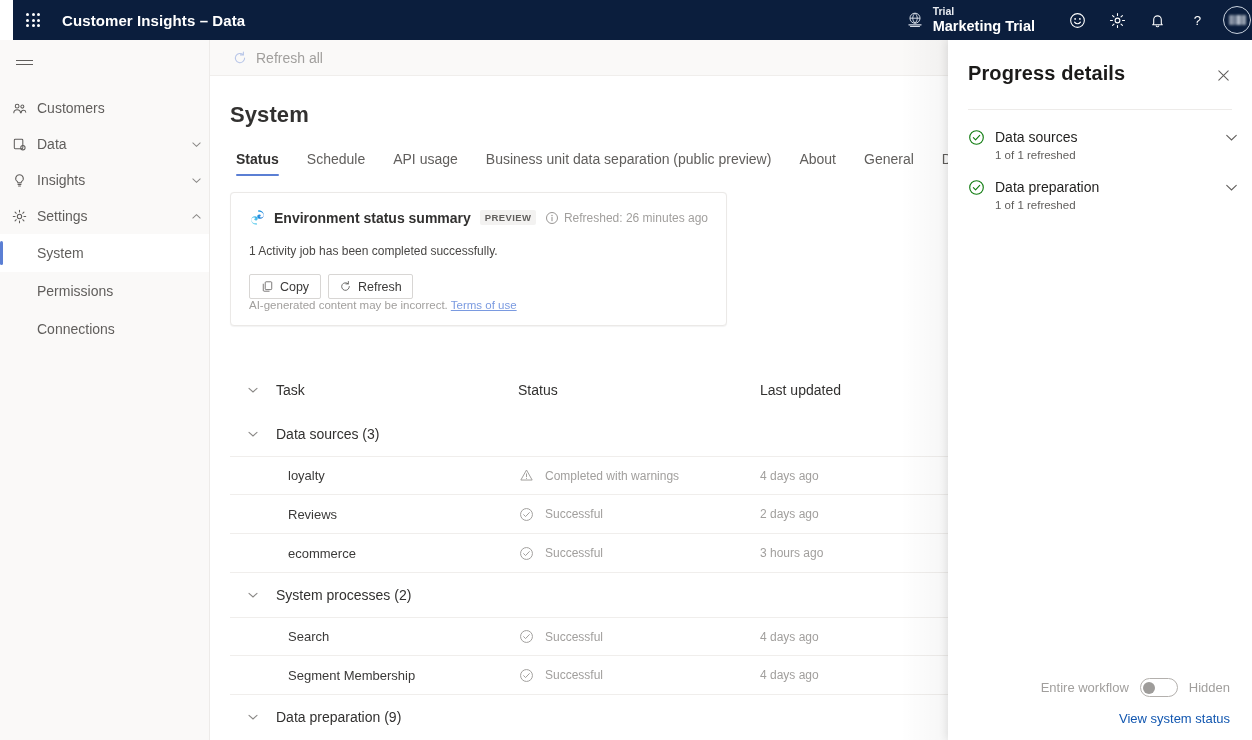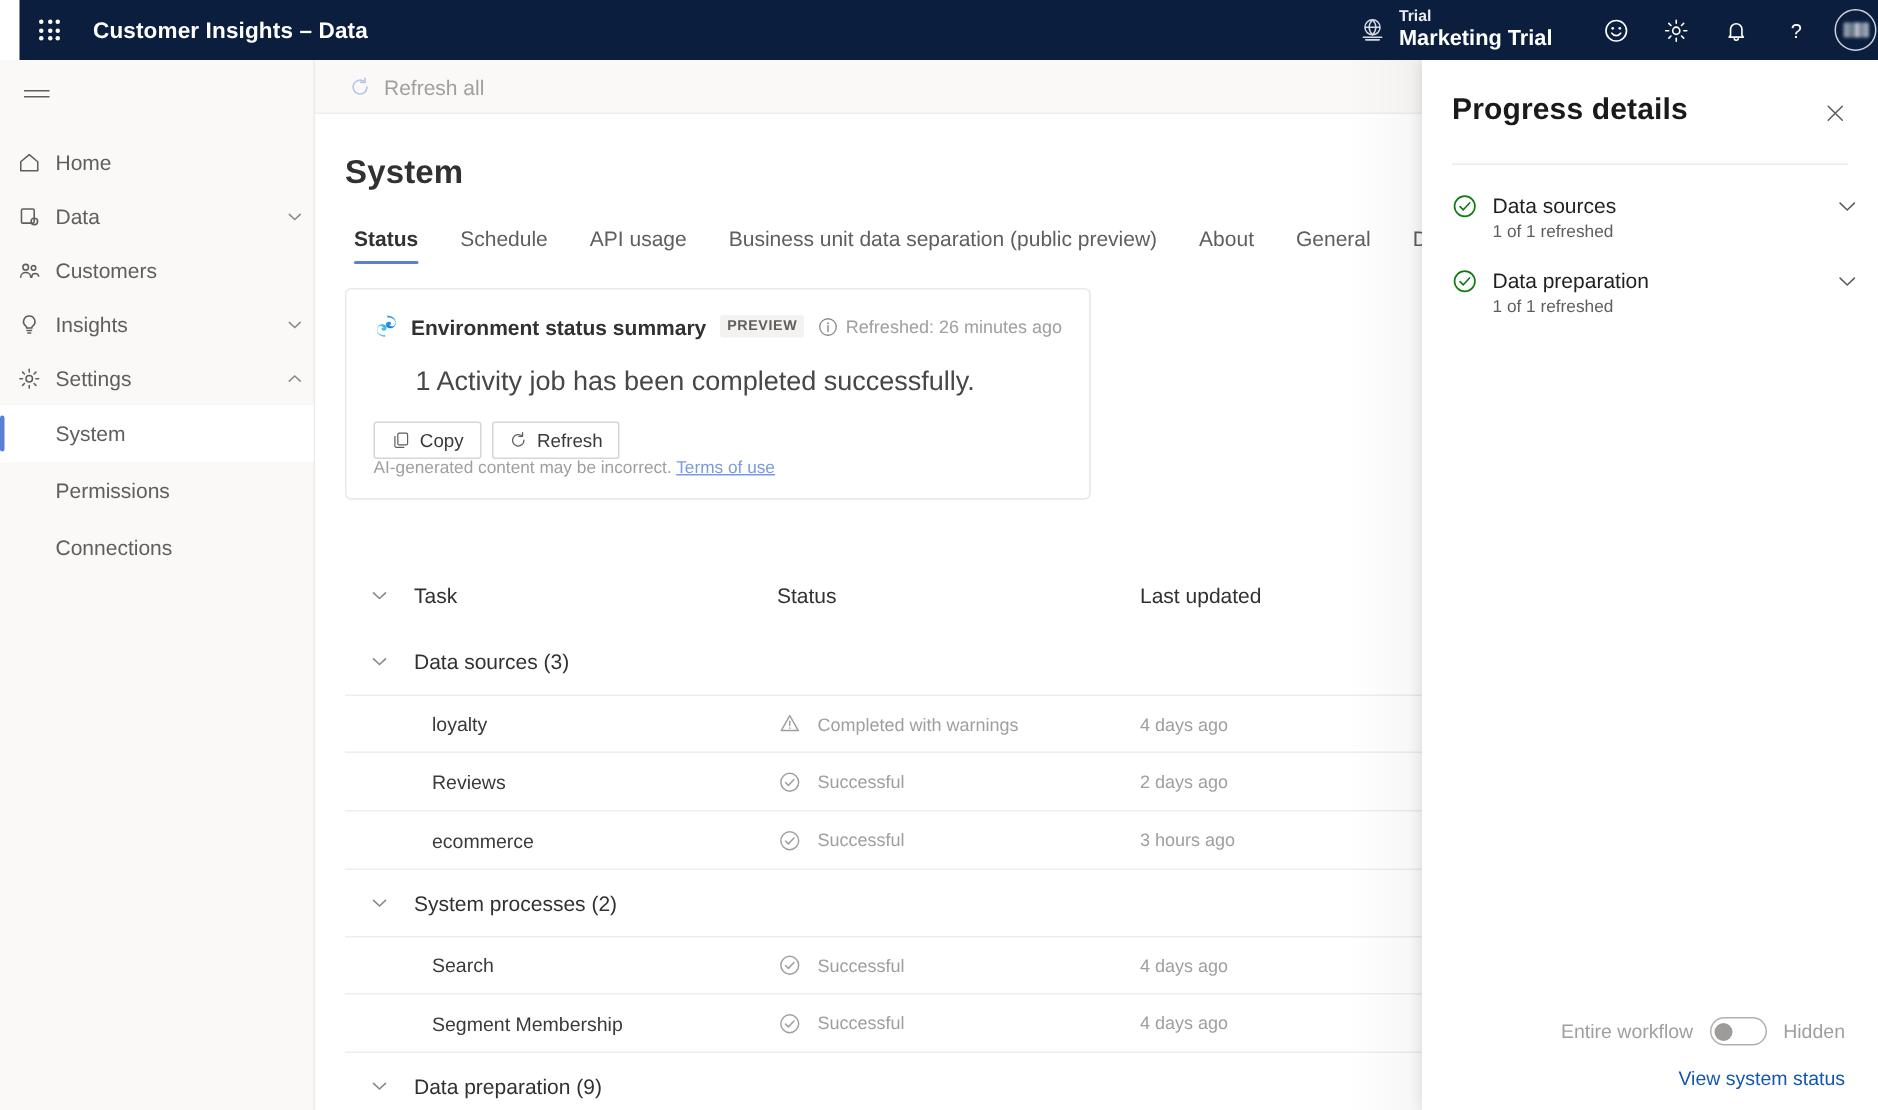--- a/index.html
+++ b/index.html
@@ -163,21 +163,21 @@
   .sc-swirl { width: 17px; height: 17px; margin-right: 8px; flex: 0 0 auto; }
   .sc-title { font-size: 14px; font-weight: bold; color: #323130; }
   .sc-preview {
     margin-left: 9px;
     background: #f3f2f1; color: #605e5c;
     font-size: 9.5px; font-weight: bold; letter-spacing: .4px;
     padding: 2px 5px; border-radius: 2px;
   }
   .sc-info { margin-left: 9px; display: flex; align-items: center; cursor: pointer; }
   .sc-refreshed { margin-left: auto; font-size: 12px; color: #a19f9d; }
-  .sc-body { margin-top: 18px; font-size: 18px; color: #494745; margin-left: 28px; }
+  .sc-body { margin-top: 18px; font-size: 12px; color: #494745; }
   .sc-actions { margin-top: 16px; display: flex; gap: 7px; }
   .sc-btn {
     height: 25px; min-width: 72px;
     border: 1px solid #d8d6d4; border-radius: 2px;
     background: #ffffff; color: #3b3a39; font-size: 12.5px;
     display: flex; align-items: center; justify-content: center; gap: 6px;
     padding: 0 10px; cursor: pointer;
   }
   .sc-foot { font-size: 11.5px; color: #a19f9d; }
   .sc-foot a { color: #7a9ae0; text-decoration: underline; }
@@ -313,55 +313,46 @@
 </div>
 
 <div class="sidebar">
   <div class="hamburger">
     <i></i>
     <i></i>
   </div>
 
   <div class="nav-list">
 
-    <div class="nav-item">
-      <span class="nav-ico">
-        <svg width="17" height="17" viewBox="0 0 18 18">
-          <path d="M3 8.3L9 3.3l6 5v6.4H3V8.3z" fill="none" stroke="#605e5c" stroke-width="1.1" stroke-linejoin="round"></path>
-        </svg>
-      </span>
-      <span class="nav-label">Home</span>
-      <span class="chev"></span>
-    </div>
-
-    <div class="nav-item">
-      <span class="nav-ico">
-        <svg width="17" height="17" viewBox="0 0 18 18">
-          <rect x="3.5" y="3.5" width="9" height="10" rx="1" fill="none" stroke="#605e5c" stroke-width="1.1"></rect>
-          <circle cx="12.6" cy="12.4" r="2.3" fill="none" stroke="#605e5c" stroke-width="1.1"></circle>
-        </svg>
-      </span>
-      <span class="nav-label">Data</span>
-      <span class="chev">
-        <svg width="11" height="11" viewBox="0 0 12 12">
-            <path d="M2 4.3L6 8l4-3.7" fill="none" stroke="#8a8886" stroke-width="1.1" stroke-linecap="round"></path>
-          </svg>
-      </span>
-    </div>
 
     <div class="nav-item">
       <span class="nav-ico">
         <svg width="17" height="17" viewBox="0 0 18 18">
           <circle cx="6.5" cy="6.5" r="2" fill="none" stroke="#605e5c" stroke-width="1.1"></circle>
           <circle cx="12" cy="7" r="1.6" fill="none" stroke="#605e5c" stroke-width="1.1"></circle>
           <path d="M3 13.5c0-2 1.6-3.2 3.5-3.2s3.5 1.2 3.5 3.2M10.8 13.5c0-1.6 1.1-2.6 2.5-2.6s2.2.8 2.3 2" fill="none" stroke="#605e5c" stroke-width="1.1" stroke-linecap="round"></path>
         </svg>
       </span>
       <span class="nav-label">Customers</span>
       <span class="chev"></span>
+    </div>
+
+    <div class="nav-item">
+      <span class="nav-ico">
+        <svg width="17" height="17" viewBox="0 0 18 18">
+          <rect x="3.5" y="3.5" width="9" height="10" rx="1" fill="none" stroke="#605e5c" stroke-width="1.1"></rect>
+          <circle cx="12.6" cy="12.4" r="2.3" fill="none" stroke="#605e5c" stroke-width="1.1"></circle>
+        </svg>
+      </span>
+      <span class="nav-label">Data</span>
+      <span class="chev">
+        <svg width="11" height="11" viewBox="0 0 12 12">
+            <path d="M2 4.3L6 8l4-3.7" fill="none" stroke="#8a8886" stroke-width="1.1" stroke-linecap="round"></path>
+          </svg>
+      </span>
     </div>
 
     <div class="nav-item">
       <span class="nav-ico">
         <svg width="17" height="17" viewBox="0 0 18 18">
           <path d="M9 2.8a4 4 0 0 0-2.4 7.2c.4.3.6.8.6 1.3h3.6c0-.5.2-1 .6-1.3A4 4 0 0 0 9 2.8z" fill="none" stroke="#605e5c" stroke-width="1.1"></path>
           <path d="M7.4 13.1h3.2M8 14.8h2" stroke="#605e5c" stroke-width="1.1" stroke-linecap="round"></path>
         </svg>
       </span>
       <span class="nav-label">Insights</span>

